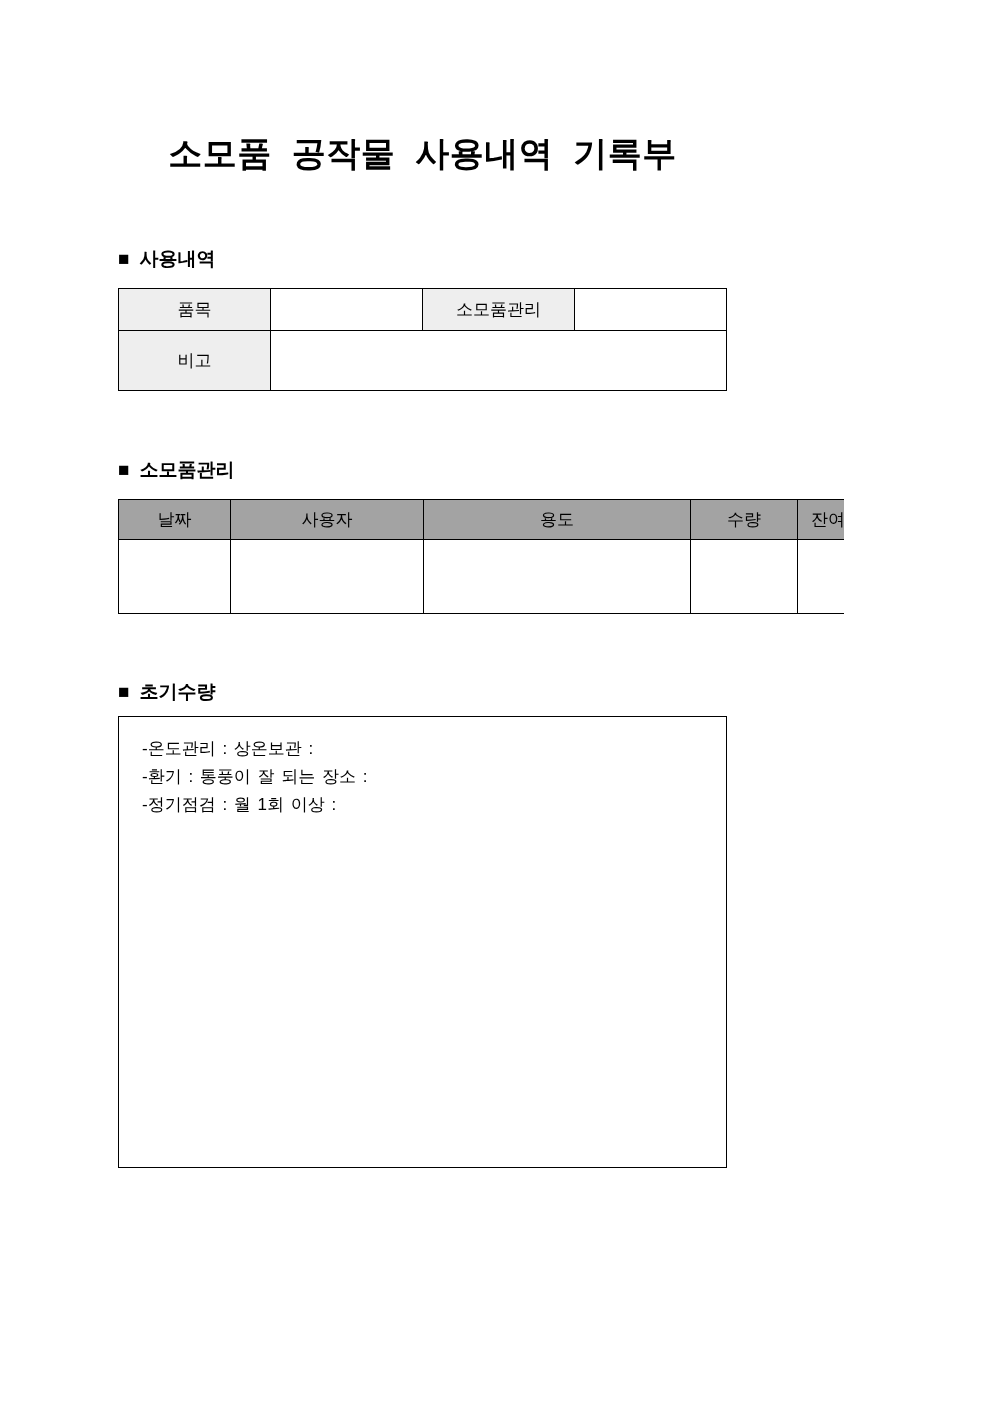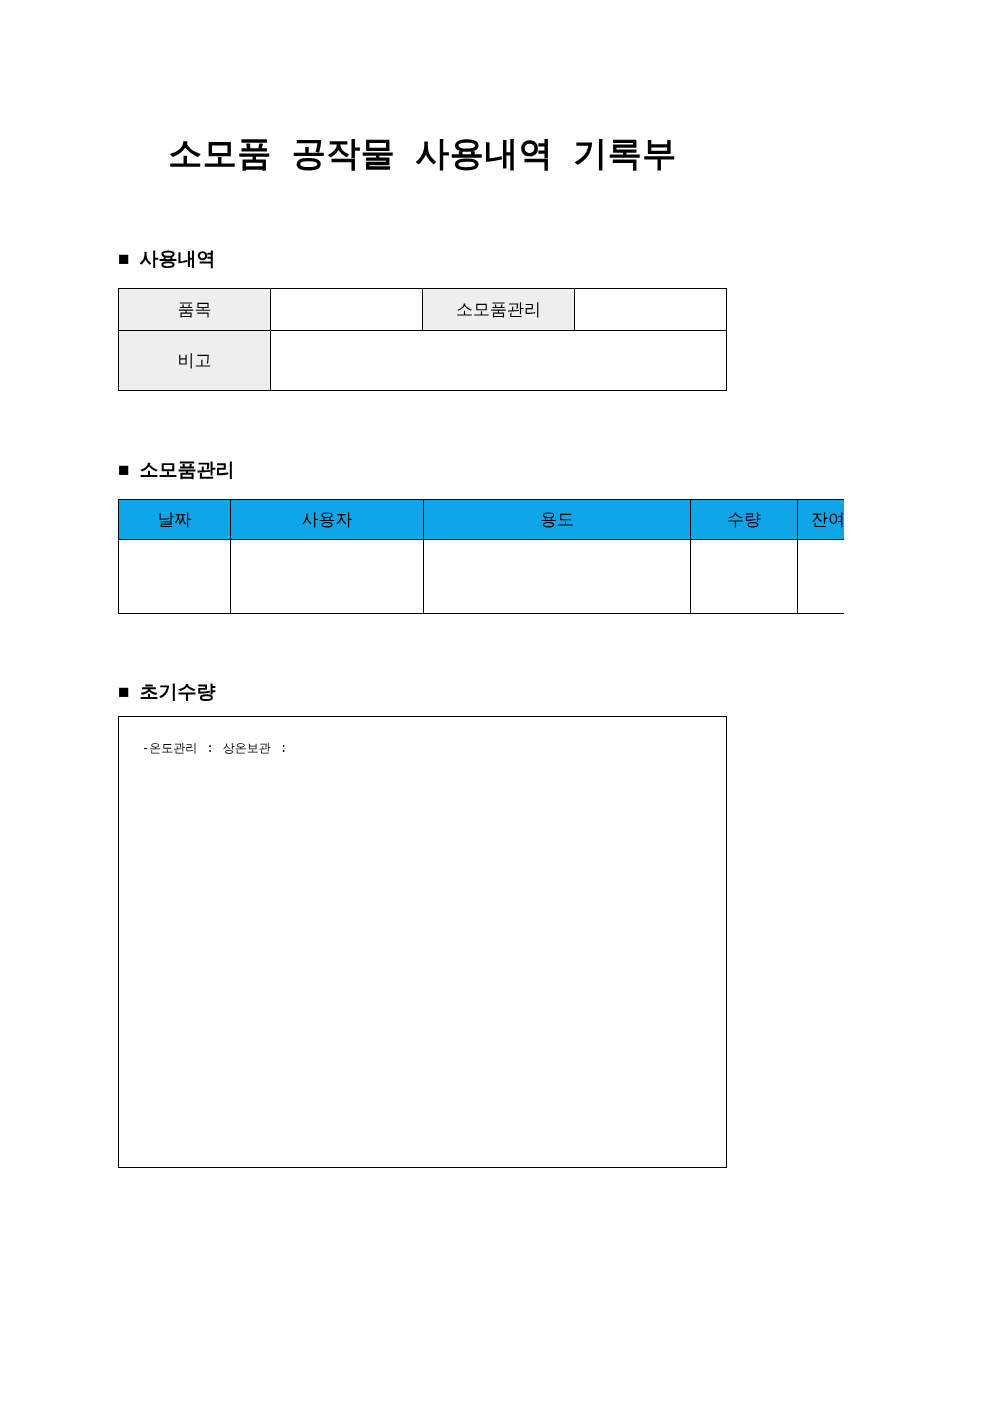--- a/index.html
+++ b/index.html
@@ -62,42 +62,41 @@
     overflow: hidden;
   }
   .tbl-consumables { margin-top: 18px; }
   .tbl-consumables td { height: 42px; }
   .tbl-consumables tr.row-remarks td { height: 60px; }
   .tbl-consumables .label-cell { background: #eeeeee; }
   .tbl-consumables col { width: 25%; }
 
   .tbl-usage { margin-top: 18px; }
   .tbl-usage th {
-    background: #0ea5e9;
+    background: #a3a3a3;
     height: 40px;
   }
   .tbl-usage td { height: 74px; }
   .col-date    { width: 112px; }
   .col-user    { width: 193px; }
   .col-purpose { width: 267px; }
   .col-qty     { width: 107px; }
   .col-remain  { width: 78px; }
 
   .storage-box {
     margin-top: 13px;
     height: 452px;
     border: 1.5px solid #000000;
     padding: 18px 20px 0 23px;
   }
   .storage-line {
-    font-size: 12px;
+    font-size: 17px;
     line-height: 28px;
     white-space: pre;
     word-spacing: 2px;
-    font-family: Liberation Mono, monospace;
   }
 </style>
 </head>
 <body>
 
 <div class="page">
   <div class="content">
 
     <h1 class="doc-title">소모품 공작물 사용내역 기록부</h1>
 
@@ -158,16 +157,18 @@
     </tbody>
       </table>
 
     <div class="section-heading heading-3">
       <span class="bullet">■</span>
       <span>초기수량</span>
     </div>
 
     <div class="storage-box">
       <div class="storage-line">-온도관리 : 상온보관 :</div>
+      <div class="storage-line">-환기 : 통풍이 잘 되는 장소 :</div>
+      <div class="storage-line">-정기점검 : 월 1회 이상 :</div>
     </div>
 
   </div>
 </div>
 
 </body></html>

